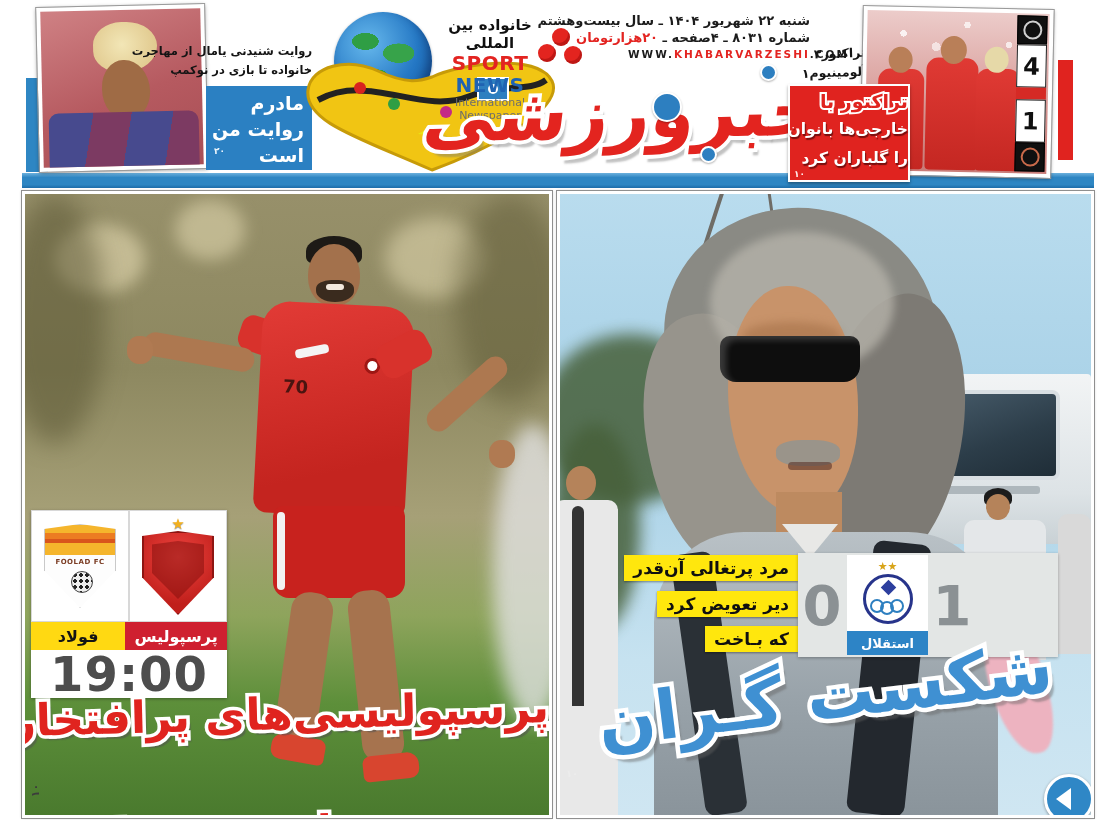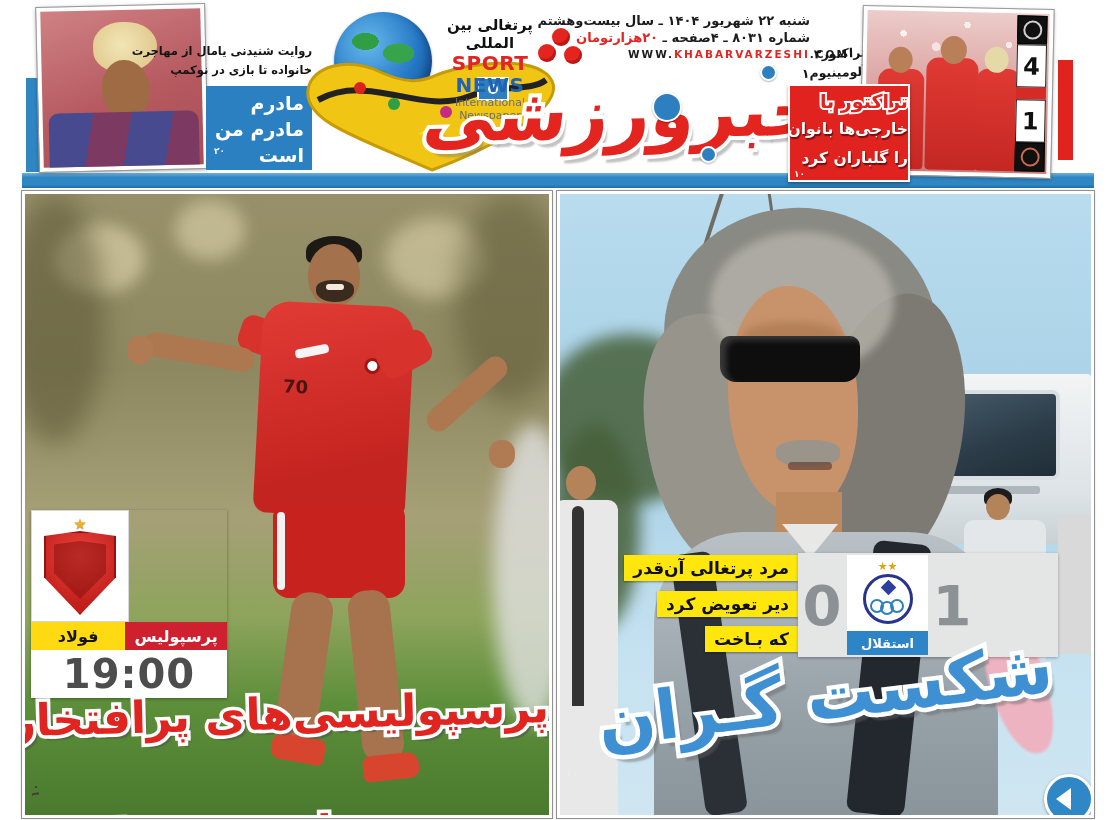--- a/index.html
+++ b/index.html
@@ -137,21 +137,21 @@
   .shield-foolad .ball{position:absolute;left:26px;top:56%;width:20px;height:20px;border-radius:50%;
     border:1px solid #444;background:radial-gradient(#222 1.6px,transparent 2px) 0 0/6px 6px,#ededed;}
   .shield-pers{background:radial-gradient(circle at 50% 30%,#ef4540,#c01f1b 72%);border:2px solid #8e1512;box-sizing:border-box;}
   .shield-pers .inner{position:absolute;left:8px;top:8px;right:8px;bottom:14px;
     clip-path:polygon(0 6%,50% 0,100% 6%,100% 55%,50% 100%,0 55%);background:rgba(120,10,8,.45);}
   .pers-star{font-size:15px;color:#f2b01e;line-height:14px;text-shadow:0 1px 1px rgba(0,0,0,.4);}
   .band-row{display:flex;height:28px;font-weight:bold;font-size:16px;}
   .band-row .b1{width:98px;background:#ffd912;color:#141414;display:flex;align-items:center;justify-content:center;}
   .band-row .b2{width:106px;background:#cf2030;color:#fff;display:flex;align-items:center;justify-content:center;}
   .time-box{height:48px;background:#fff;display:flex;align-items:center;justify-content:center;
-    font-size:40px;font-weight:bold;color:#4d4d4d;letter-spacing:1px;}
+    font-size:48px;font-weight:bold;color:#4d4d4d;letter-spacing:1px;}
 
   .head-red{text-align:center;font-weight:bold;transform:rotate(-1.5deg);}
   .head-red .back{-webkit-text-stroke:7px #fff;color:#fff;text-shadow:4px 5px 1px rgba(80,80,80,.55);}
   .head-red .front{color:#e0241f;}
   .hr1{left:0;top:494px;width:524px;font-size:44px;}
   .hr2{left:8px;top:564px;width:330px;font-size:43px;}
   .pg-left{left:4px;top:590px;font-size:11px;color:#3c3c3c;font-weight:bold;transform:rotate(-90deg);}
 
   
   .rs{background:linear-gradient(#b9dcee,#a7d0e6 40%,#c6e2f0 75%,#cfe6f2);}
@@ -225,38 +225,38 @@
       <div class="abs y-face"></div>
       <div class="abs y-shirt"></div>
     </div>
   </div>
   <div class="abs kicker fa">
     <div class="nw">روایت شنیدنی یامال از مهاجرت</div>
     <div class="nw">خانواده تا بازی در نوکمپ</div>
   </div>
   <div class="abs title-box fa">
     <div>مادرم</div>
-    <div>مادرم من</div>
+    <div>روایت من</div>
     <div>است</div>
     <span class="pgref">۲۰</span>
   </div>
 
   <div class="abs globe"></div>
   <svg class="abs heart" viewBox="0 0 268 126">
     <path d="M134,120 C62,88 6,72 10,40 C13,16 50,7 80,21 C110,35 122,31 134,27 C164,13 240,3 254,31 C266,56 204,94 134,120 Z" fill="#f1c513" stroke="#c79b08" stroke-width="3"></path>
     <path d="M20,50 C72,22 122,66 172,46 C202,34 232,42 248,30" fill="none" stroke="#222" stroke-width="6"></path>
     <circle cx="62" cy="38" r="6" fill="#d8231f"></circle>
     <circle cx="96" cy="54" r="6" fill="#2f9e44"></circle>
     <circle cx="148" cy="62" r="6" fill="#c42a86"></circle>
     <rect x="180" y="28" width="30" height="22" fill="#2d7fc0" stroke="#fff" stroke-width="2"></rect>
     <circle cx="195" cy="39" r="5" fill="#fff"></circle>
     <path d="M120,84 l14,-8 l4,10 z" fill="#e9e414"></path>
   </svg>
   <div class="abs tagline">
-    <div class="fa-line fa">پرتغالی بین المللی</div>
+    <div class="fa-line fa">خانواده بین المللی</div>
     <div class="en-line">
       <span class="w1">SPORT</span>
       <span class="w2">NEWS</span>
     </div>
     <div class="sub">International Newspaper</div>
   </div>
   <div class="abs dots">
       <i></i>
       <i></i>
       <i></i>
@@ -346,20 +346,27 @@
           </div>
         <div class="abs p-legL"></div>
         <div class="abs p-legR"></div>
         <div class="abs p-shoeL"></div>
         <div class="abs p-shoeR"></div>
       </div>
 
       <div class="abs match-box">
         <div class="crest-row">
           <div class="crest-cell">
+            <div class="shield shield-foolad">
+              <div class="bands"></div>
+              <div class="ftxt">FOOLAD FC</div>
+              <div class="ball"></div>
+            </div>
+          </div>
+          <div class="crest-cell">
             <div class="pers-star">★</div>
             <div class="shield shield-pers">
                 <div class="inner"></div>
               </div>
           </div>
         </div>
         <div class="band-row">
           <div class="b1 fa">فولاد</div>
           <div class="b2 fa">پرسپولیس</div>
         </div>

